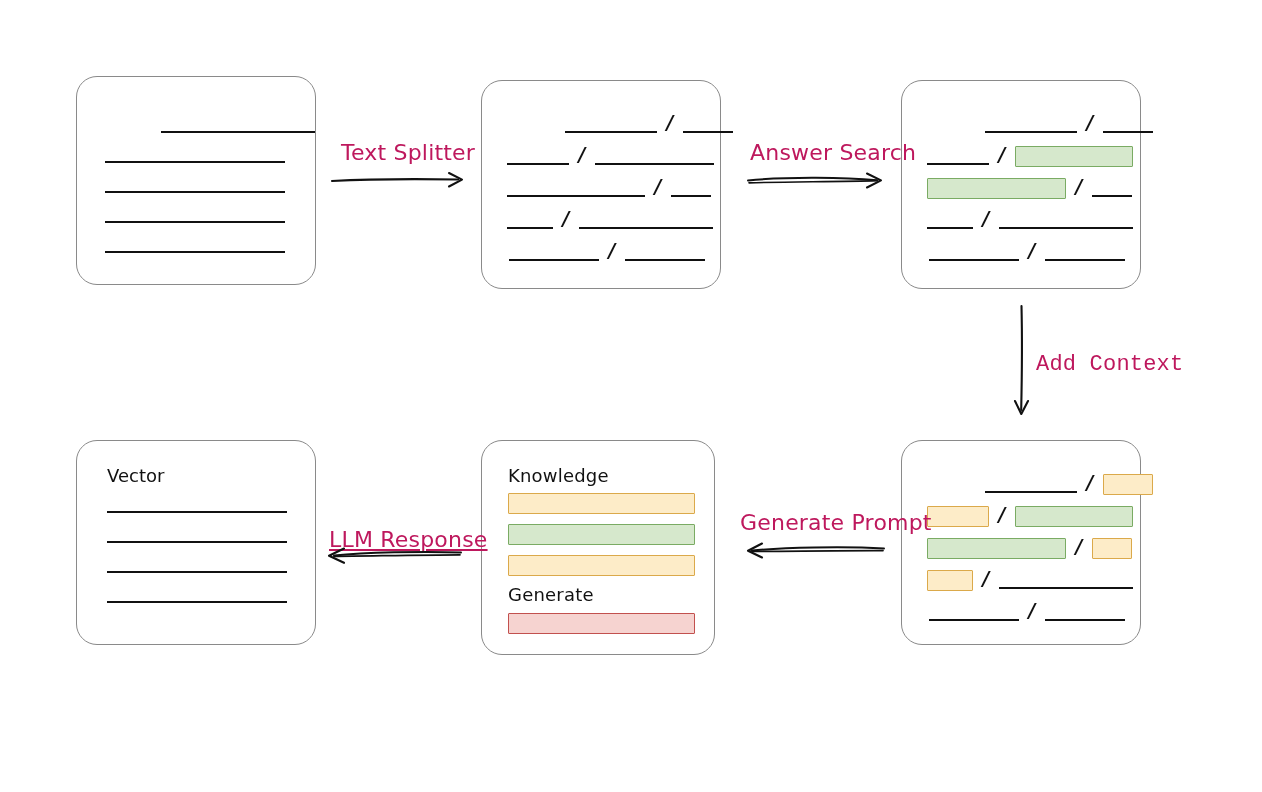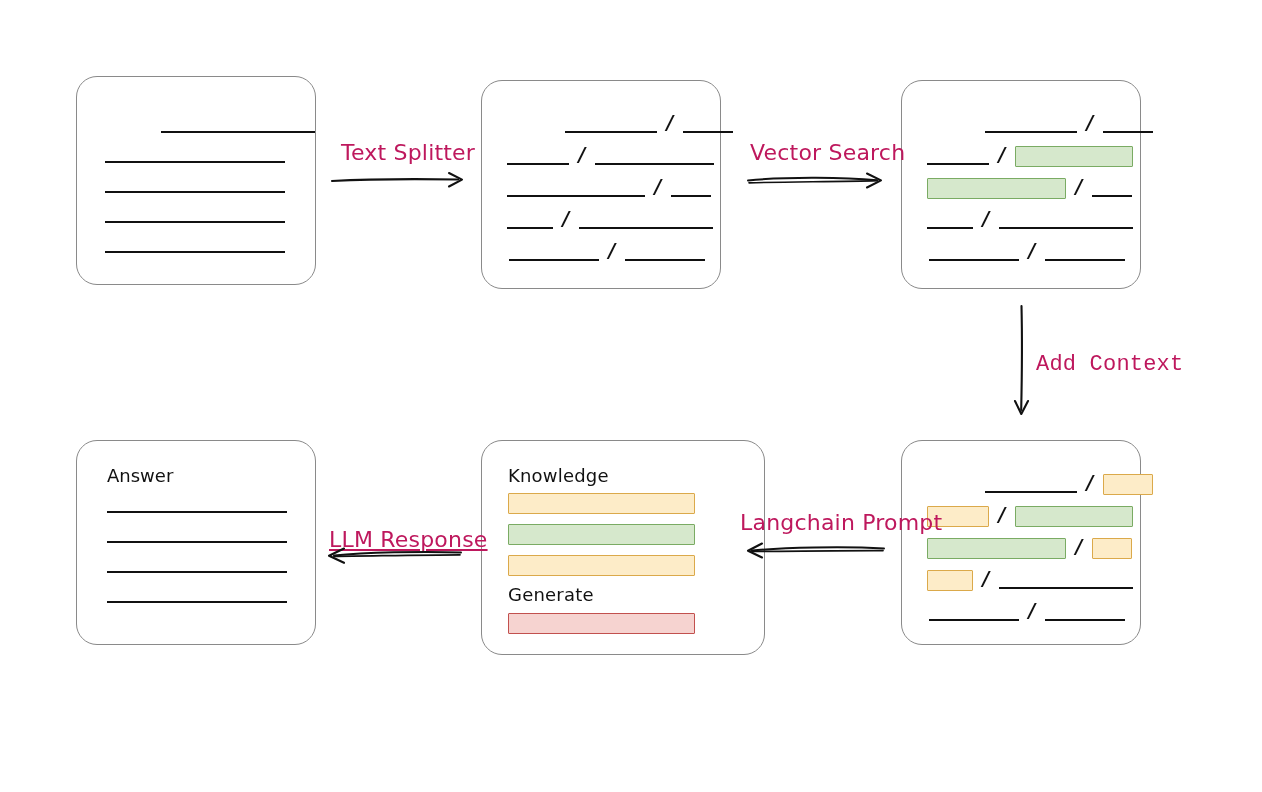--- a/index.html
+++ b/index.html
@@ -231,70 +231,70 @@
         <div class="seg-line" style="width: 134px; margin-right: 5px;"></div>
       </div>
       <div class="row" style="left: 25px; top: 160px;">
         <div style="width: 2px; height: 1px;"></div>
         <div class="seg-line" style="width: 90px; margin-right: 5px;"></div>
         <div class="seg-slash" style="width: 16px; margin-right: 5px;">/</div>
         <div class="seg-line" style="width: 80px; margin-right: 5px;"></div>
       </div>
     </div>
 
-  <div class="doc-box" id="box-prompt" style="left:481px; top:440px; width:284px; height:215px;">
+  <div class="doc-box" id="box-prompt" style="left:481px; top:440px; width:234px; height:215px;">
     <div class="prompt-label" style="left:26px; top:24px;">Knowledge</div>
     <div id="knowledge-bars">
         <div class="prompt-bar chip-yellow" style="left: 26px; top: 52px; width: 187px;"></div>
         <div class="prompt-bar chip-green" style="left: 26px; top: 83px; width: 187px;"></div>
         <div class="prompt-bar chip-yellow" style="left: 26px; top: 114px; width: 187px;"></div>
       </div>
     <div class="prompt-label" style="left:26px; top:143px;">Generate</div>
     <div id="question-bars">
         <div class="prompt-bar chip-red" style="left: 26px; top: 172px; width: 187px;"></div>
       </div>
   </div>
 
   <div class="doc-box" id="box-answer" style="left:76px; top:440px; width:240px; height:205px;">
-    <div class="answer-label" style="left:30px; top:24px;">Answer</div>
+    <div class="answer-label" style="left:30px; top:24px;">Vector</div>
     <div id="answer-lines">
         <div class="answer-line" style="left: 30px; top: 70px; width: 180px;"></div>
         <div class="answer-line" style="left: 30px; top: 100px; width: 180px;"></div>
         <div class="answer-line" style="left: 30px; top: 130px; width: 180px;"></div>
         <div class="answer-line" style="left: 30px; top: 160px; width: 180px;"></div>
       </div>
   </div>
 
   <div class="arrow-wrap" style="left:330px; top:140px; width:140px; height:55px;">
     <div class="arrow-label" style="left:11px; top:0px;">Text Splitter</div>
     <svg class="arrow-svg" width="140" height="24" viewBox="0 0 140 24" style="left:0px; top:28px;">
       <path d="M2,13 C40,11 95,11 128,11.5" stroke="#111" stroke-width="2.1" fill="none" stroke-linecap="round"></path>
       <path d="M119,5 L132,11.6 L119,18.5" stroke="#111" stroke-width="2.1" fill="none" stroke-linejoin="round" stroke-linecap="round"></path>
     </svg>
   </div>
 
   <div class="arrow-wrap" style="left:746px; top:140px; width:140px; height:55px;">
-    <div class="arrow-label" style="left:4px; top:0px;">Vector Search</div>
+    <div class="arrow-label" style="left:4px; top:0px;">Answer Search</div>
     <svg class="arrow-svg" width="142" height="26" viewBox="0 0 142 26" style="left:0px; top:28px;">
       <path d="M2,12.5 C42,8.5 100,9.5 131,12.2" stroke="#111" stroke-width="2" fill="none" stroke-linecap="round"></path>
       <path d="M3,14.8 C44,13.8 101,13.6 131,12.6" stroke="#111" stroke-width="1.7" fill="none" stroke-linecap="round"></path>
       <path d="M121,5.5 L135,12.4 L121,19.5" stroke="#111" stroke-width="2.1" fill="none" stroke-linejoin="round" stroke-linecap="round"></path>
     </svg>
   </div>
 
   <div class="arrow-wrap" style="left:1000px; top:302px; width:160px; height:120px;font-family:Liberation Mono, monospace;">
     <div class="arrow-label" style="left:36px; top:50px;">Add Context</div>
     <svg class="arrow-svg" width="30" height="118" viewBox="0 0 30 118" style="left:10px; top:2px;">
       <path d="M11.5,2 C12.4,40 11.8,78 11.2,106" stroke="#111" stroke-width="2.1" fill="none" stroke-linecap="round"></path>
       <path d="M5,97 L11.3,110 L18,97" stroke="#111" stroke-width="2.1" fill="none" stroke-linejoin="round" stroke-linecap="round"></path>
     </svg>
   </div>
 
   <div class="arrow-wrap" style="left:738px; top:510px; width:150px; height:55px;">
-    <div class="arrow-label" style="left:2px; top:0px;">Langchain Prompt</div>
+    <div class="arrow-label" style="left:2px; top:0px;">Generate Prompt</div>
     <svg class="arrow-svg" width="148" height="26" viewBox="0 0 148 26" style="left:0px; top:28px;">
       <path d="M146,10.5 C105,8 45,9.5 14,12.6" stroke="#111" stroke-width="2" fill="none" stroke-linecap="round"></path>
       <path d="M145,12.6 C104,12.4 46,13.4 14,13.4" stroke="#111" stroke-width="1.7" fill="none" stroke-linecap="round"></path>
       <path d="M24,5.5 L10,12.8 L24,19.5" stroke="#111" stroke-width="2.1" fill="none" stroke-linejoin="round" stroke-linecap="round"></path>
     </svg>
   </div>
 
   <div class="arrow-wrap" style="left:320px; top:515px; width:150px; height:55px;">
     <div class="arrow-label" style="left:9px; top:12px;text-decoration:underline;">LLM Response</div>
     <svg class="arrow-svg" width="148" height="26" viewBox="0 0 148 26" style="left:0px; top:28px;">

